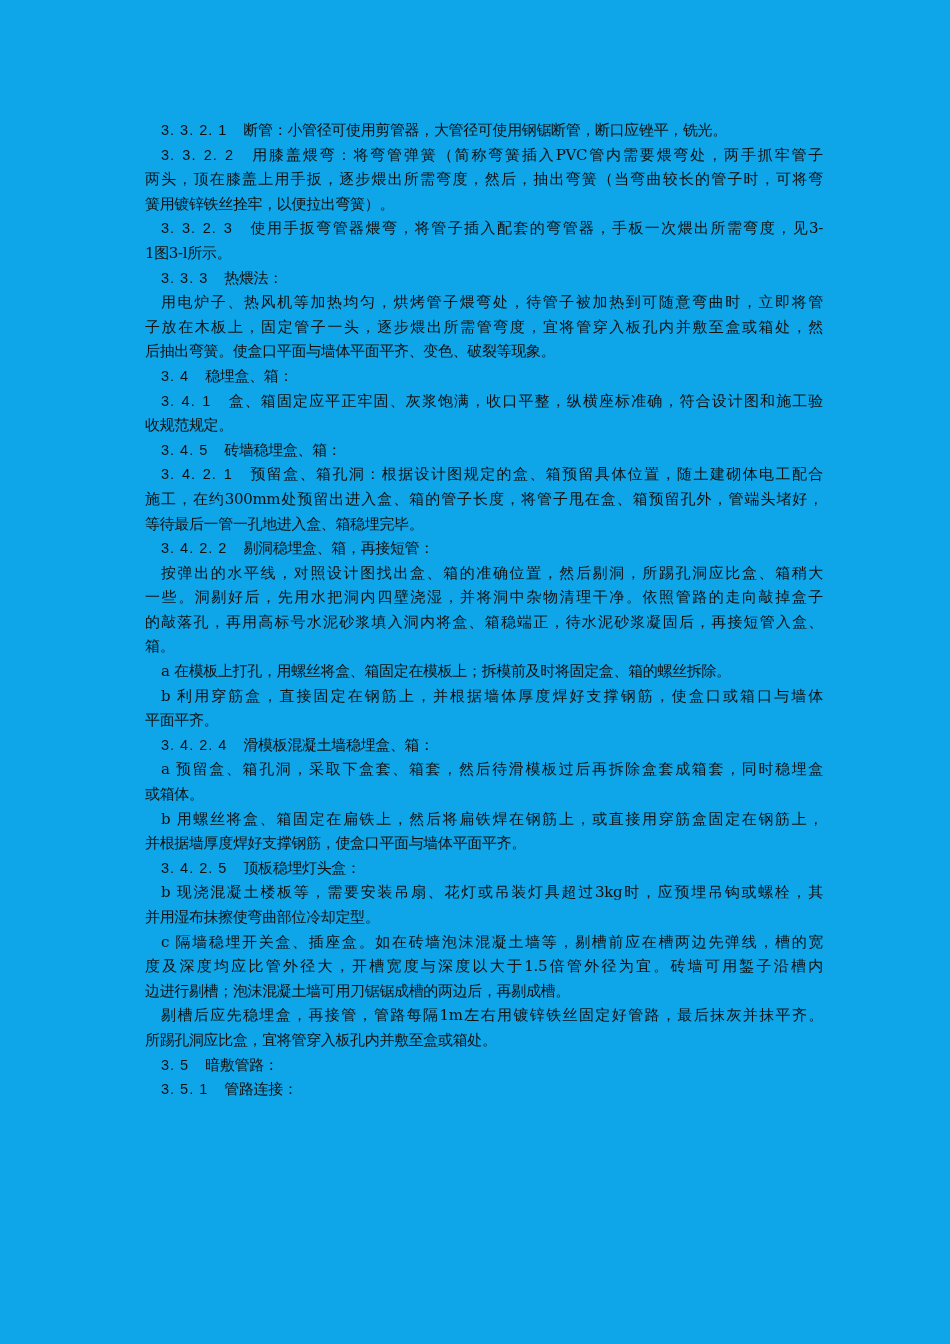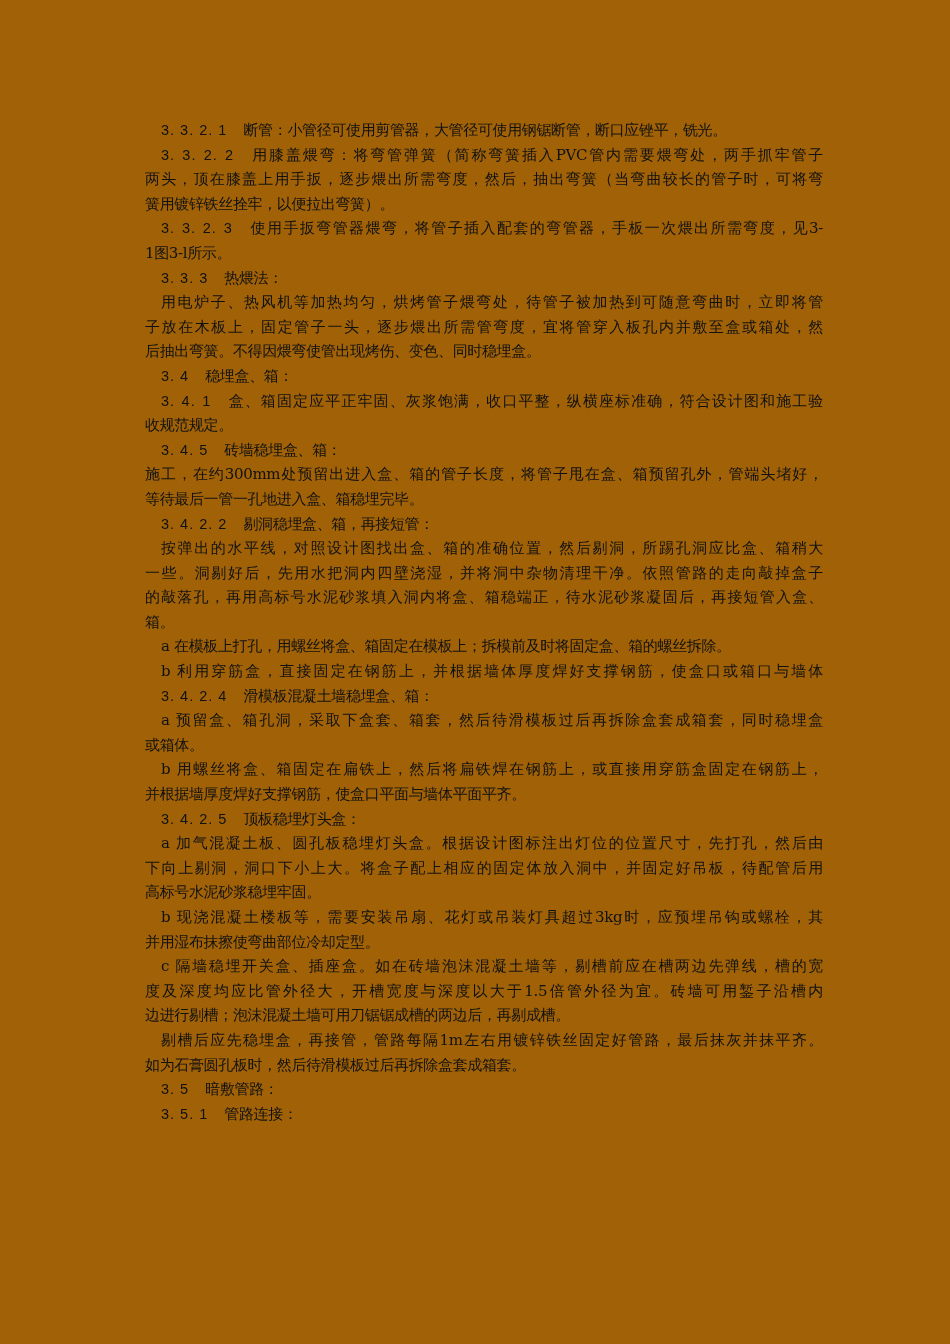--- a/index.html
+++ b/index.html
@@ -1,19 +1,19 @@
 <!DOCTYPE html>
 <html><head>
 <meta charset="utf-8">
 <style>
   html, body { margin: 0; padding: 0; background: #ffffff; }
   body { width: 950px; height: 1344px; position: relative; overflow: hidden; }
   .page {
     position: absolute; left: 0; top: 0; width: 950px; height: 1344px;
-    background: #a16207;
+    background: #0ea5e9;
   }
   .body-text {
     position: absolute; left: 145px; top: 118px; width: 678px;
     font-family: "DejaVu Serif", "Liberation Serif", serif;
     font-size: 15px; color: #111111;
   }
   .line {
     height: 24.6px; line-height: 24.6px; white-space: nowrap;
     text-align: justify; text-align-last: justify;
     overflow: visible; letter-spacing: -0.35px;
@@ -41,82 +41,79 @@
       <div>
         <div class="line indent"><span class="num">3. 3. 2. 3</span><span>使用手扳弯管器煨弯，将管子插入配套的弯管器，手板一次煨出所需弯度，见3-</span></div>
         <div class="line last"><span>1图3-l所示。</span></div>
       </div>
       <div>
         <div class="line indent last"><span class="num">3. 3. 3</span><span>热煨法：</span></div>
       </div>
       <div>
         <div class="line indent"><span>用电炉子、热风机等加热均匀，烘烤管子煨弯处，待管子被加热到可随意弯曲时，立即将管</span></div>
         <div class="line"><span>子放在木板上，固定管子一头，逐步煨出所需管弯度，宜将管穿入板孔内并敷至盒或箱处，然</span></div>
-        <div class="line last"><span>后抽出弯簧。不得因煨弯使管出现烤伤、变色、同时稳埋盒。</span></div>
+        <div class="line last"><span>后抽出弯簧。使盒口平面与墙体平面平齐、变色、破裂等现象。</span></div>
       </div>
       <div>
         <div class="line indent last"><span class="num">3. 4</span><span>稳埋盒、箱：</span></div>
       </div>
       <div>
         <div class="line indent"><span class="num">3. 4. 1</span><span>盒、箱固定应平正牢固、灰浆饱满，收口平整，纵横座标准确，符合设计图和施工验</span></div>
         <div class="line last"><span>收规范规定。</span></div>
       </div>
       <div>
         <div class="line indent last"><span class="num">3. 4. 5</span><span>砖墙稳埋盒、箱：</span></div>
       </div>
       <div>
+        <div class="line indent"><span class="num">3. 4. 2. 1</span><span>预留盒、箱孔洞：根据设计图规定的盒、箱预留具体位置，随土建砌体电工配合</span></div>
         <div class="line"><span>施工，在约300mm处预留出进入盒、箱的管子长度，将管子甩在盒、箱预留孔外，管端头堵好，</span></div>
         <div class="line last"><span>等待最后一管一孔地进入盒、箱稳埋完毕。</span></div>
       </div>
       <div>
         <div class="line indent last"><span class="num">3. 4. 2. 2</span><span>剔洞稳埋盒、箱，再接短管：</span></div>
       </div>
       <div>
         <div class="line indent"><span>按弹出的水平线，对照设计图找出盒、箱的准确位置，然后剔洞，所踢孔洞应比盒、箱稍大</span></div>
         <div class="line"><span>一些。洞剔好后，先用水把洞内四壁浇湿，并将洞中杂物清理干净。依照管路的走向敲掉盒子</span></div>
         <div class="line"><span>的敲落孔，再用高标号水泥砂浆填入洞内将盒、箱稳端正，待水泥砂浆凝固后，再接短管入盒、</span></div>
         <div class="line last"><span>箱。</span></div>
       </div>
       <div>
         <div class="line indent last"><span>a 在模板上打孔，用螺丝将盒、箱固定在模板上；拆模前及时将固定盒、箱的螺丝拆除。</span></div>
       </div>
       <div>
         <div class="line indent"><span>b 利用穿筋盒，直接固定在钢筋上，并根据墙体厚度焊好支撑钢筋，使盒口或箱口与墙体</span></div>
+        <div class="line last"><span>平面平齐。</span></div>
       </div>
       <div>
         <div class="line indent last"><span class="num">3. 4. 2. 4</span><span>滑模板混凝土墙稳埋盒、箱：</span></div>
       </div>
       <div>
         <div class="line indent"><span>a 预留盒、箱孔洞，采取下盒套、箱套，然后待滑模板过后再拆除盒套成箱套，同时稳埋盒</span></div>
         <div class="line last"><span>或箱体。</span></div>
       </div>
       <div>
         <div class="line indent"><span>b 用螺丝将盒、箱固定在扁铁上，然后将扁铁焊在钢筋上，或直接用穿筋盒固定在钢筋上，</span></div>
         <div class="line last"><span>并根据墙厚度焊好支撑钢筋，使盒口平面与墙体平面平齐。</span></div>
       </div>
       <div>
         <div class="line indent last"><span class="num">3. 4. 2. 5</span><span>顶板稳埋灯头盒：</span></div>
       </div>
       <div>
-        <div class="line indent"><span>a 加气混凝土板、圆孔板稳埋灯头盒。根据设计图标注出灯位的位置尺寸，先打孔，然后由</span></div>
-        <div class="line"><span>下向上剔洞，洞口下小上大。将盒子配上相应的固定体放入洞中，并固定好吊板，待配管后用</span></div>
-        <div class="line last"><span>高标号水泥砂浆稳埋牢固。</span></div>
-      </div>
-      <div>
         <div class="line indent"><span>b 现浇混凝土楼板等，需要安装吊扇、花灯或吊装灯具超过3kg时，应预埋吊钩或螺栓，其</span></div>
         <div class="line last"><span>并用湿布抹擦使弯曲部位冷却定型。</span></div>
       </div>
       <div>
         <div class="line indent"><span>c 隔墙稳埋开关盒、插座盒。如在砖墙泡沫混凝土墙等，剔槽前应在槽两边先弹线，槽的宽</span></div>
         <div class="line"><span>度及深度均应比管外径大，开槽宽度与深度以大于1.5倍管外径为宜。砖墙可用錾子沿槽内</span></div>
         <div class="line last"><span>边进行剔槽；泡沫混凝土墙可用刀锯锯成槽的两边后，再剔成槽。</span></div>
       </div>
       <div>
         <div class="line indent"><span>剔槽后应先稳埋盒，再接管，管路每隔1m左右用镀锌铁丝固定好管路，最后抹灰并抹平齐。</span></div>
-        <div class="line last"><span>如为石膏圆孔板时，然后待滑模板过后再拆除盒套成箱套。</span></div>
+        <div class="line last"><span>所踢孔洞应比盒，宜将管穿入板孔内并敷至盒或箱处。</span></div>
       </div>
       <div>
         <div class="line indent last"><span class="num">3. 5</span><span>暗敷管路：</span></div>
       </div>
       <div>
         <div class="line indent last"><span class="num">3. 5. 1</span><span>管路连接：</span></div>
       </div>
     </div>
 </div>
 

